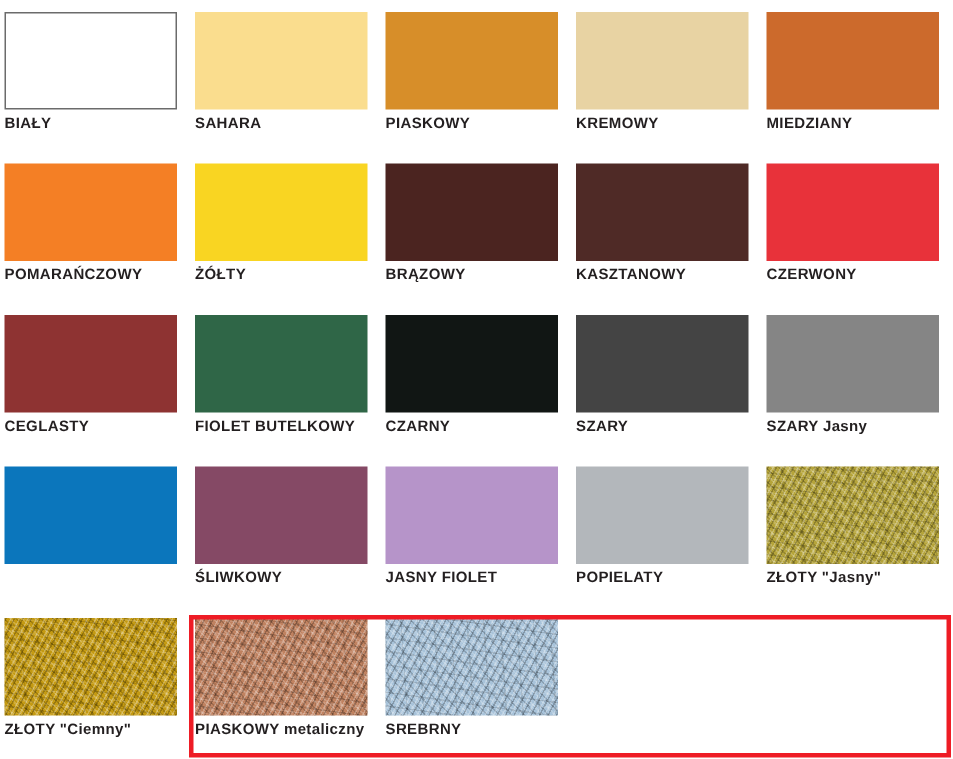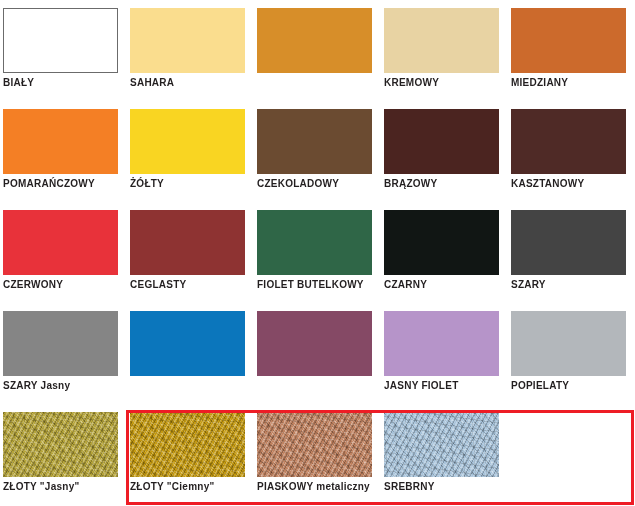--- a/index.html
+++ b/index.html
@@ -112,42 +112,39 @@
       <div class="cell">
         <div class="chip bordered" style="background: rgb(255, 255, 255);"></div>
         <div class="chip-label">BIAŁY</div>
       </div>
       <div class="cell">
         <div class="chip" style="background: rgb(250, 221, 142);"></div>
         <div class="chip-label">SAHARA</div>
       </div>
       <div class="cell">
         <div class="chip" style="background: rgb(215, 142, 41);"></div>
+        <div class="chip-label">PIASKOWY</div>
       </div>
       <div class="cell">
         <div class="chip" style="background: rgb(232, 211, 163);"></div>
         <div class="chip-label">KREMOWY</div>
       </div>
       <div class="cell">
         <div class="chip" style="background: rgb(204, 106, 44);"></div>
         <div class="chip-label">MIEDZIANY</div>
       </div>
       <div class="cell">
         <div class="chip" style="background: rgb(244, 127, 37);"></div>
         <div class="chip-label">POMARAŃCZOWY</div>
       </div>
       <div class="cell">
         <div class="chip" style="background: rgb(249, 213, 34);"></div>
         <div class="chip-label">ŻÓŁTY</div>
       </div>
       <div class="cell">
-        <div class="chip" style="background: rgb(107, 75, 49);"></div>
-        <div class="chip-label">CZEKOLADOWY</div>
-      </div>
-      <div class="cell">
         <div class="chip" style="background: rgb(75, 36, 32);"></div>
         <div class="chip-label">BRĄZOWY</div>
       </div>
       <div class="cell">
         <div class="chip" style="background: rgb(79, 42, 38);"></div>
         <div class="chip-label">KASZTANOWY</div>
       </div>
       <div class="cell">
         <div class="chip" style="background: rgb(232, 50, 58);"></div>
         <div class="chip-label">CZERWONY</div>
@@ -170,20 +167,21 @@
       </div>
       <div class="cell">
         <div class="chip" style="background: rgb(133, 133, 133);"></div>
         <div class="chip-label">SZARY Jasny</div>
       </div>
       <div class="cell">
         <div class="chip" style="background: rgb(11, 118, 188);"></div>
       </div>
       <div class="cell">
         <div class="chip" style="background: rgb(133, 73, 101);"></div>
+        <div class="chip-label">ŚLIWKOWY</div>
       </div>
       <div class="cell">
         <div class="chip" style="background: rgb(182, 148, 201);"></div>
         <div class="chip-label">JASNY FIOLET</div>
       </div>
       <div class="cell">
         <div class="chip" style="background: rgb(179, 183, 187);"></div>
         <div class="chip-label">POPIELATY</div>
       </div>
       <div class="cell">

